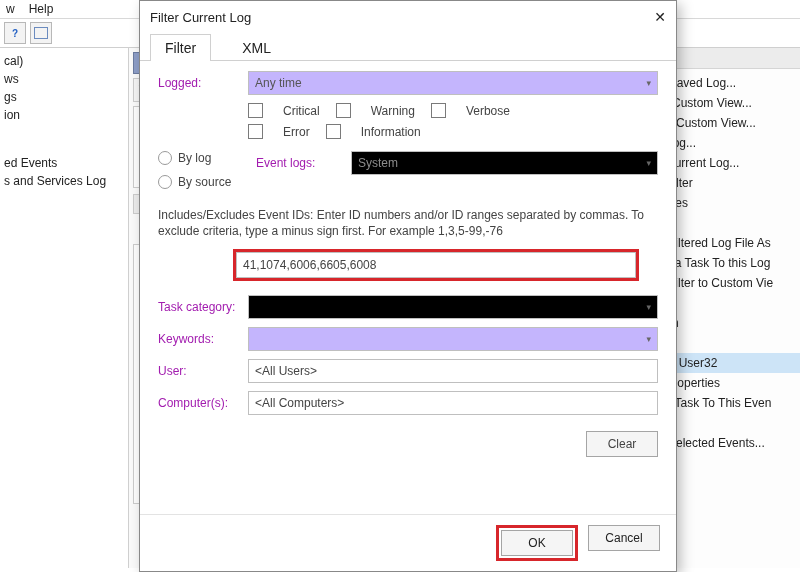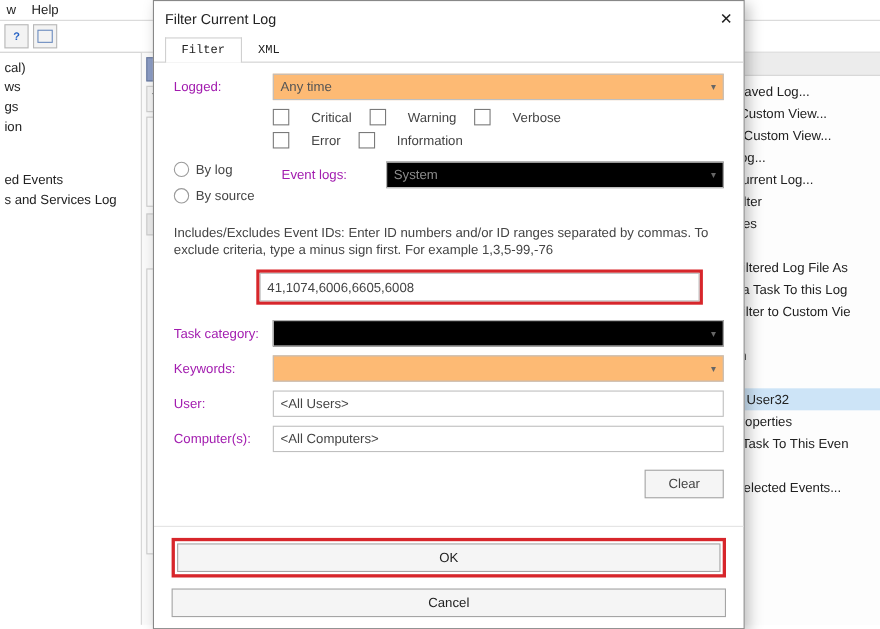--- a/index.html
+++ b/index.html
@@ -124,37 +124,36 @@
   border:1px solid #888;
   box-shadow: 4px 4px 12px rgba(0,0,0,.25);
   display:flex;flex-direction:column;
 }
 .dlg-title {
   display:flex;justify-content:space-between;align-items:center;
   padding:8px 10px;font-size:13px;
 }
 .close-x {font-size:14px;cursor:default;}
 .tabstrip {
-  display:flex;gap:0;padding:0 10px;border-bottom:1px solid #d0d0d0;
-  font-size:11px;
-  font-family:Liberation Mono, monospace;
+  display:flex;gap:16px;padding:0 10px;border-bottom:1px solid #d0d0d0;
+  font-size:14px;
 }
 .tab {
   padding:5px 14px;border:1px solid transparent;border-bottom:none;
   position:relative;top:1px;cursor:default;
 }
 .tab.active {border-color:#d0d0d0;background:#fff;}
 .dlg-body {
   flex:1;padding:10px 18px 4px 18px;font-size:12px;color:#444;
   overflow-y:auto;
 }
 .form-row {display:flex;align-items:center;margin-bottom:8px;}
 .form-row .lbl {width:90px;color:#a21caf;}
 .combo {
-  flex:1;height:22px;border:1px solid #bfbfbf;background:#fdba74;
+  flex:1;height:22px;border:1px solid #bfbfbf;background:#c4b5fd;
   display:flex;align-items:center;justify-content:space-between;
   padding:0 6px;font-size:12px;color:#555;
 }
 .combo.disabled {background:#000000;color:#8c8c8c;}
 .combo .chev {font-size:9px;color:#666;}
 .textinput {
   flex:1;height:22px;border:1px solid #bfbfbf;padding:0 6px;font-size:12px;
   display:flex;align-items:center;
 }
 .checkrow {display:flex;gap:16px;margin-left:90px;margin-bottom:6px;}
@@ -163,21 +162,21 @@
 .radio {display:flex;align-items:center;gap:6px;margin-bottom:10px;}
 .radio .dot {width:12px;height:12px;border:1px solid #9a9a9a;border-radius:50%;}
 .desc {color:#444;line-height:16px;margin:8px 0 10px 0;}
 .highlight-red {border:3px solid #d7262b;}
 .id-field {
   margin:0 0 14px 75px;width:400px;
 }
 .id-field .textinput {height:24px;}
 .dlg-footer {
   display:flex;justify-content:flex-end;gap:10px;
-  padding:10px 16px;border-top:1px solid #e3e3e3;flex-direction:column;
+  padding:10px 16px;border-top:1px solid #e3e3e3;
 }
 .btn {
   min-width:70px;height:24px;border:1px solid #a5a5a5;background:#f5f5f5;
   font-size:12px;display:flex;align-items:center;justify-content:center;
   cursor:default;
 }
 .clear-row {display:flex;justify-content:flex-end;margin-top:16px;}
 </style>
 </head>
 <body>

